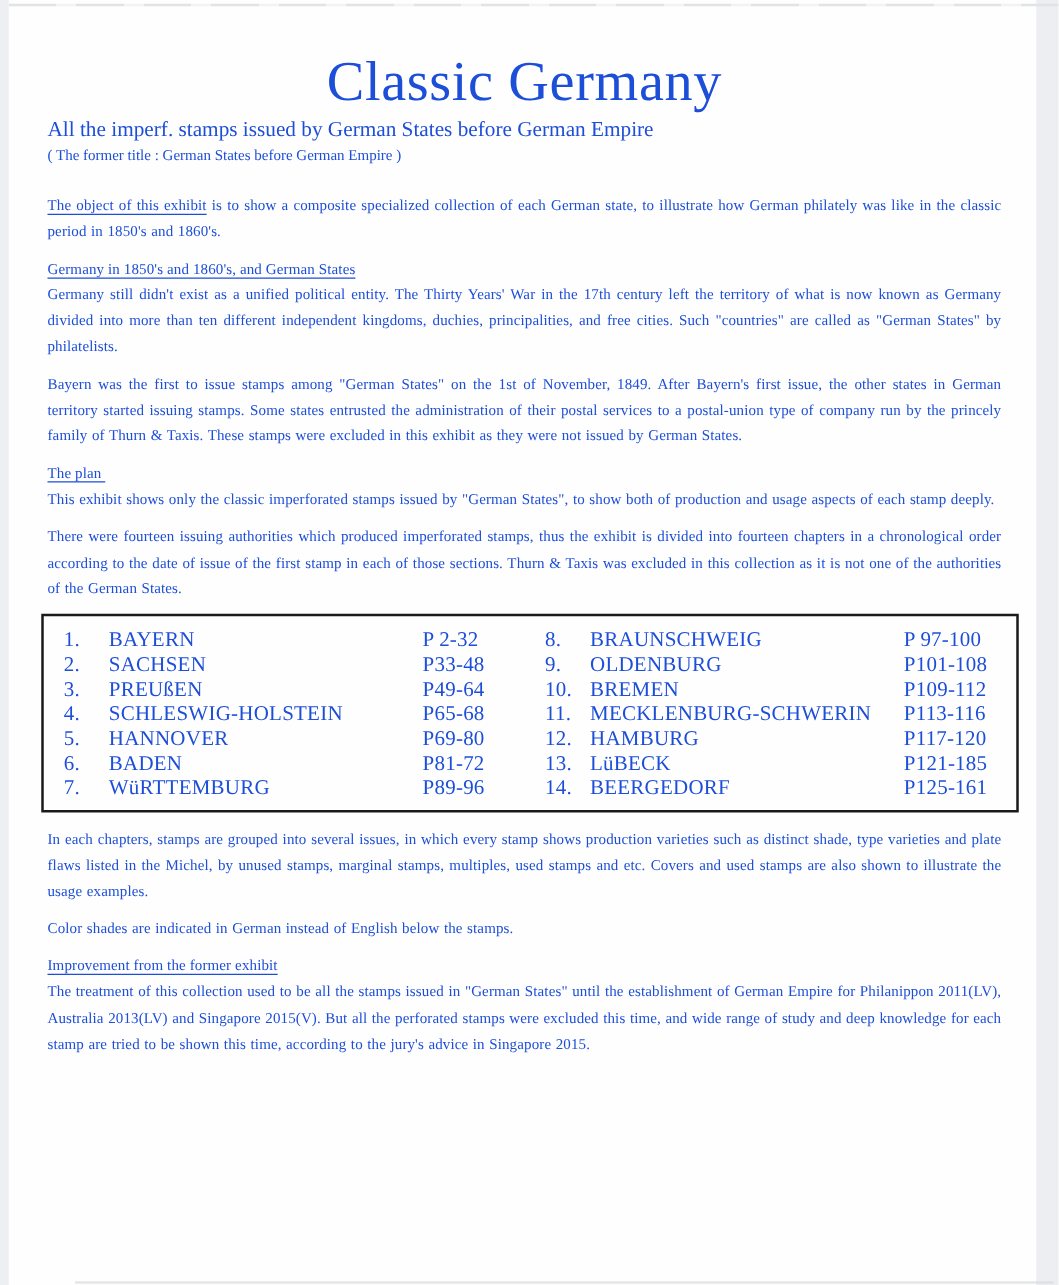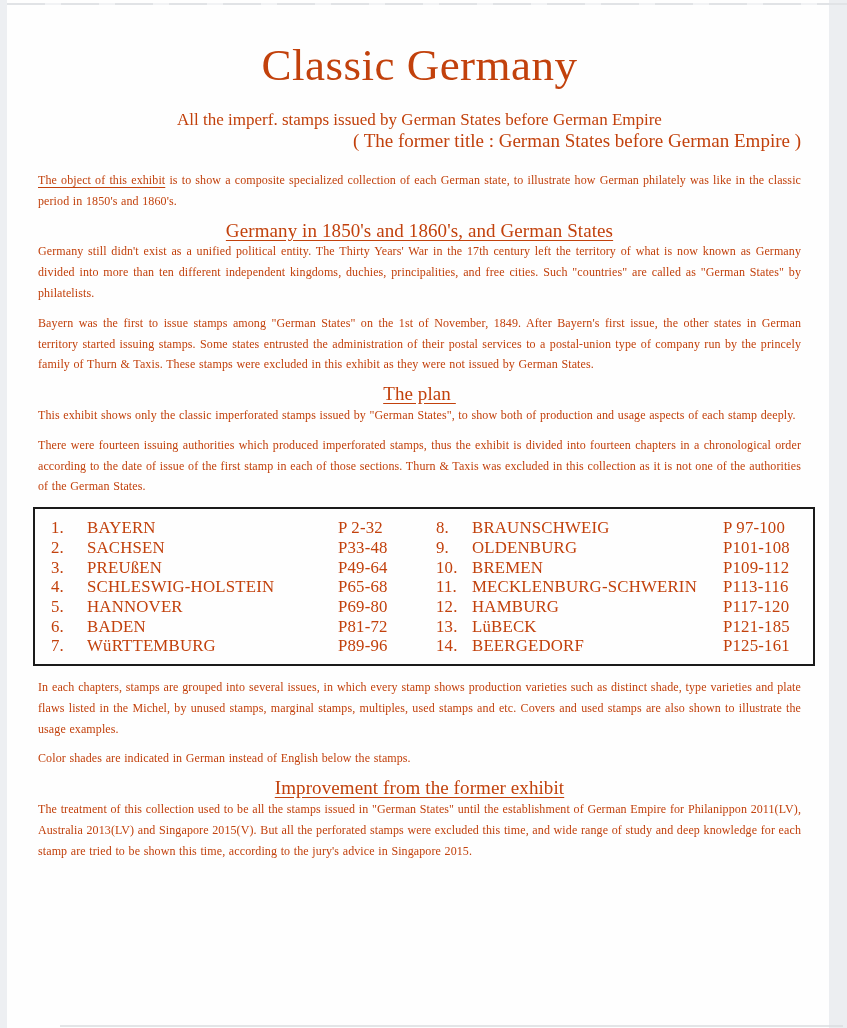--- a/index.html
+++ b/index.html
@@ -1,42 +1,42 @@
 <!DOCTYPE html>
 <html><head>
 <meta charset="utf-8">
 <style>
   html,body { margin:0; padding:0; background:#ffffff; }
   .page {
     position:relative; width:847px; height:1028px; overflow:hidden;
-    background:#fefefe; color:#c2410c;
+    background:#fefefe; color:#1d4ed8;
     font-family:"Liberation Serif", serif;
     text-decoration:underline;
   }
   
   .edge-left  { position:absolute; left:0; top:0; bottom:0; width:7px; background:#edeff2; }
   .edge-right { position:absolute; right:0; top:0; bottom:0; width:18px; background:#eceef1; }
   .edge-top   { position:absolute; top:3px; left:7px; right:0; height:2px;
                 background:repeating-linear-gradient(90deg,#e1e3e6 0 38px,#f2f3f5 38px 54px); }
   .edge-bottom{ position:absolute; bottom:1px; left:60px; right:4px; height:2px; background:#dadcdf; opacity:.75; }
 
   .content { position:absolute; left:38px; right:46px; top:0; }
 
   .title    { margin:40px 0 0; font-weight:400; font-size:45px; line-height:50px;
               text-align:center; letter-spacing:.5px; }
-  .subtitle { margin:19px 0 0; font-size:17px; line-height:21px; text-align:center; }
-  .former   { margin:2px 0 0; font-size:19px; line-height:17px; text-align:right; }
+  .subtitle { margin:3px 0 0; font-size:17px; line-height:21px; text-align:left; }
+  .former   { margin:2px 0 0; font-size:12px; line-height:17px; text-align:left; }
 
   .body { margin:0; font-size:12px; line-height:20.8px; text-align:justify;
           letter-spacing:.1px; word-spacing:.5px; }
   .intro { margin-top:21px; }
   .sec   { margin-top:9px; }
   .gap-p { margin-top:9px; }
-  h2.h   { margin:0; font-weight:400; font-size:19px; line-height:20.8px;
-           text-decoration:underline; text-underline-offset:2.5px; letter-spacing:.1px;text-align:center; }
+  h2.h   { margin:0; font-weight:400; font-size:12px; line-height:20.8px;
+           text-decoration:underline; text-underline-offset:2.5px; letter-spacing:.1px; }
   .u     { text-decoration:underline; text-underline-offset:2.5px; }
 
   .plan-box { margin:10px -14px 0 -5px; border:2.5px solid #1a1a1a;
               padding:9px 12px 8px 16px; display:flex; gap:20px;
               font-size:16.8px; }
   .half { flex:1; display:grid; grid-template-columns:36px 1fr 78px;
           line-height:19.7px; align-content:start; letter-spacing:.2px; }
   .half .pg { letter-spacing:.2px; }
 </style>
 </head>

